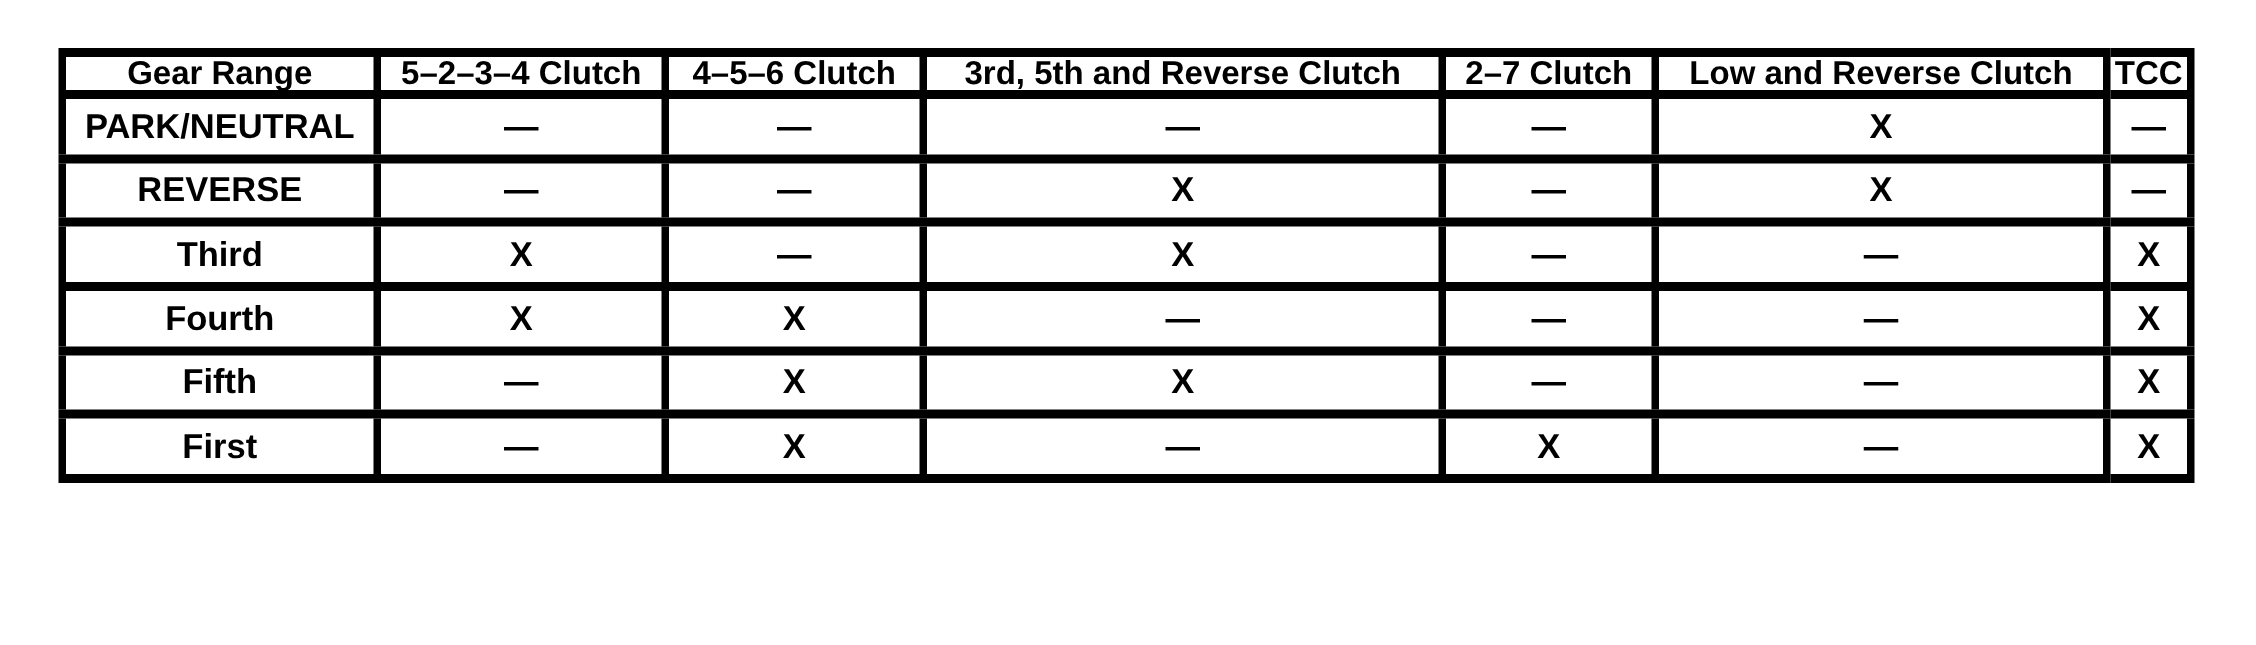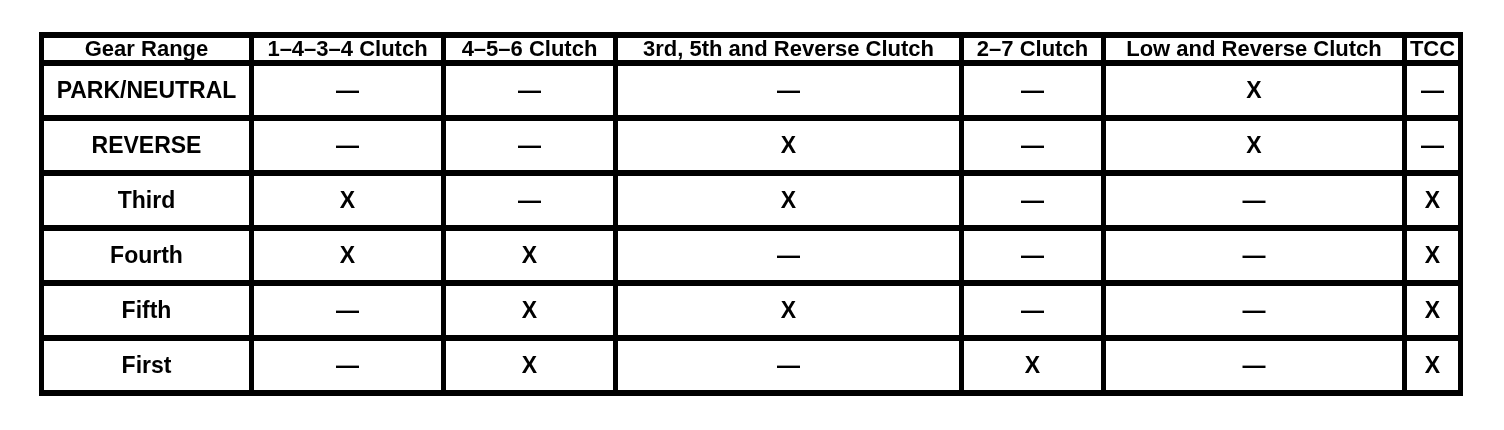--- a/index.html
+++ b/index.html
@@ -17,21 +17,21 @@
   }
   .stage {
     position: absolute;
     left: 39px;
     top: 32px;
   }
   table.apply-chart {
     border-collapse: collapse;
     table-layout: fixed;
     width: 1419px;
-    height: 364px;
+    height: 290px;
     background: #ffffff;
   }
   .apply-chart th,
   .apply-chart td {
     border: 5px solid #000000;
     border-top-width: 6px;
     border-bottom-width: 6px;
     text-align: center;
     vertical-align: middle;
     padding: 0;
@@ -65,21 +65,21 @@
         <col class="c1">
         <col class="c2">
         <col class="c3">
         <col class="c4">
         <col class="c5">
         <col class="c6">
     </colgroup>
     <thead>
       <tr>
           <th>Gear Range</th>
-          <th>1–4–3–4 Clutch</th>
+          <th>5–2–3–4 Clutch</th>
           <th>4–5–6 Clutch</th>
           <th>3rd, 5th and Reverse Clutch</th>
           <th>2–7 Clutch</th>
           <th>Low and Reverse Clutch</th>
           <th>TCC</th>
         </tr>
     </thead>
     <tbody>
         <tr>
           <td>PARK/NEUTRAL</td>

